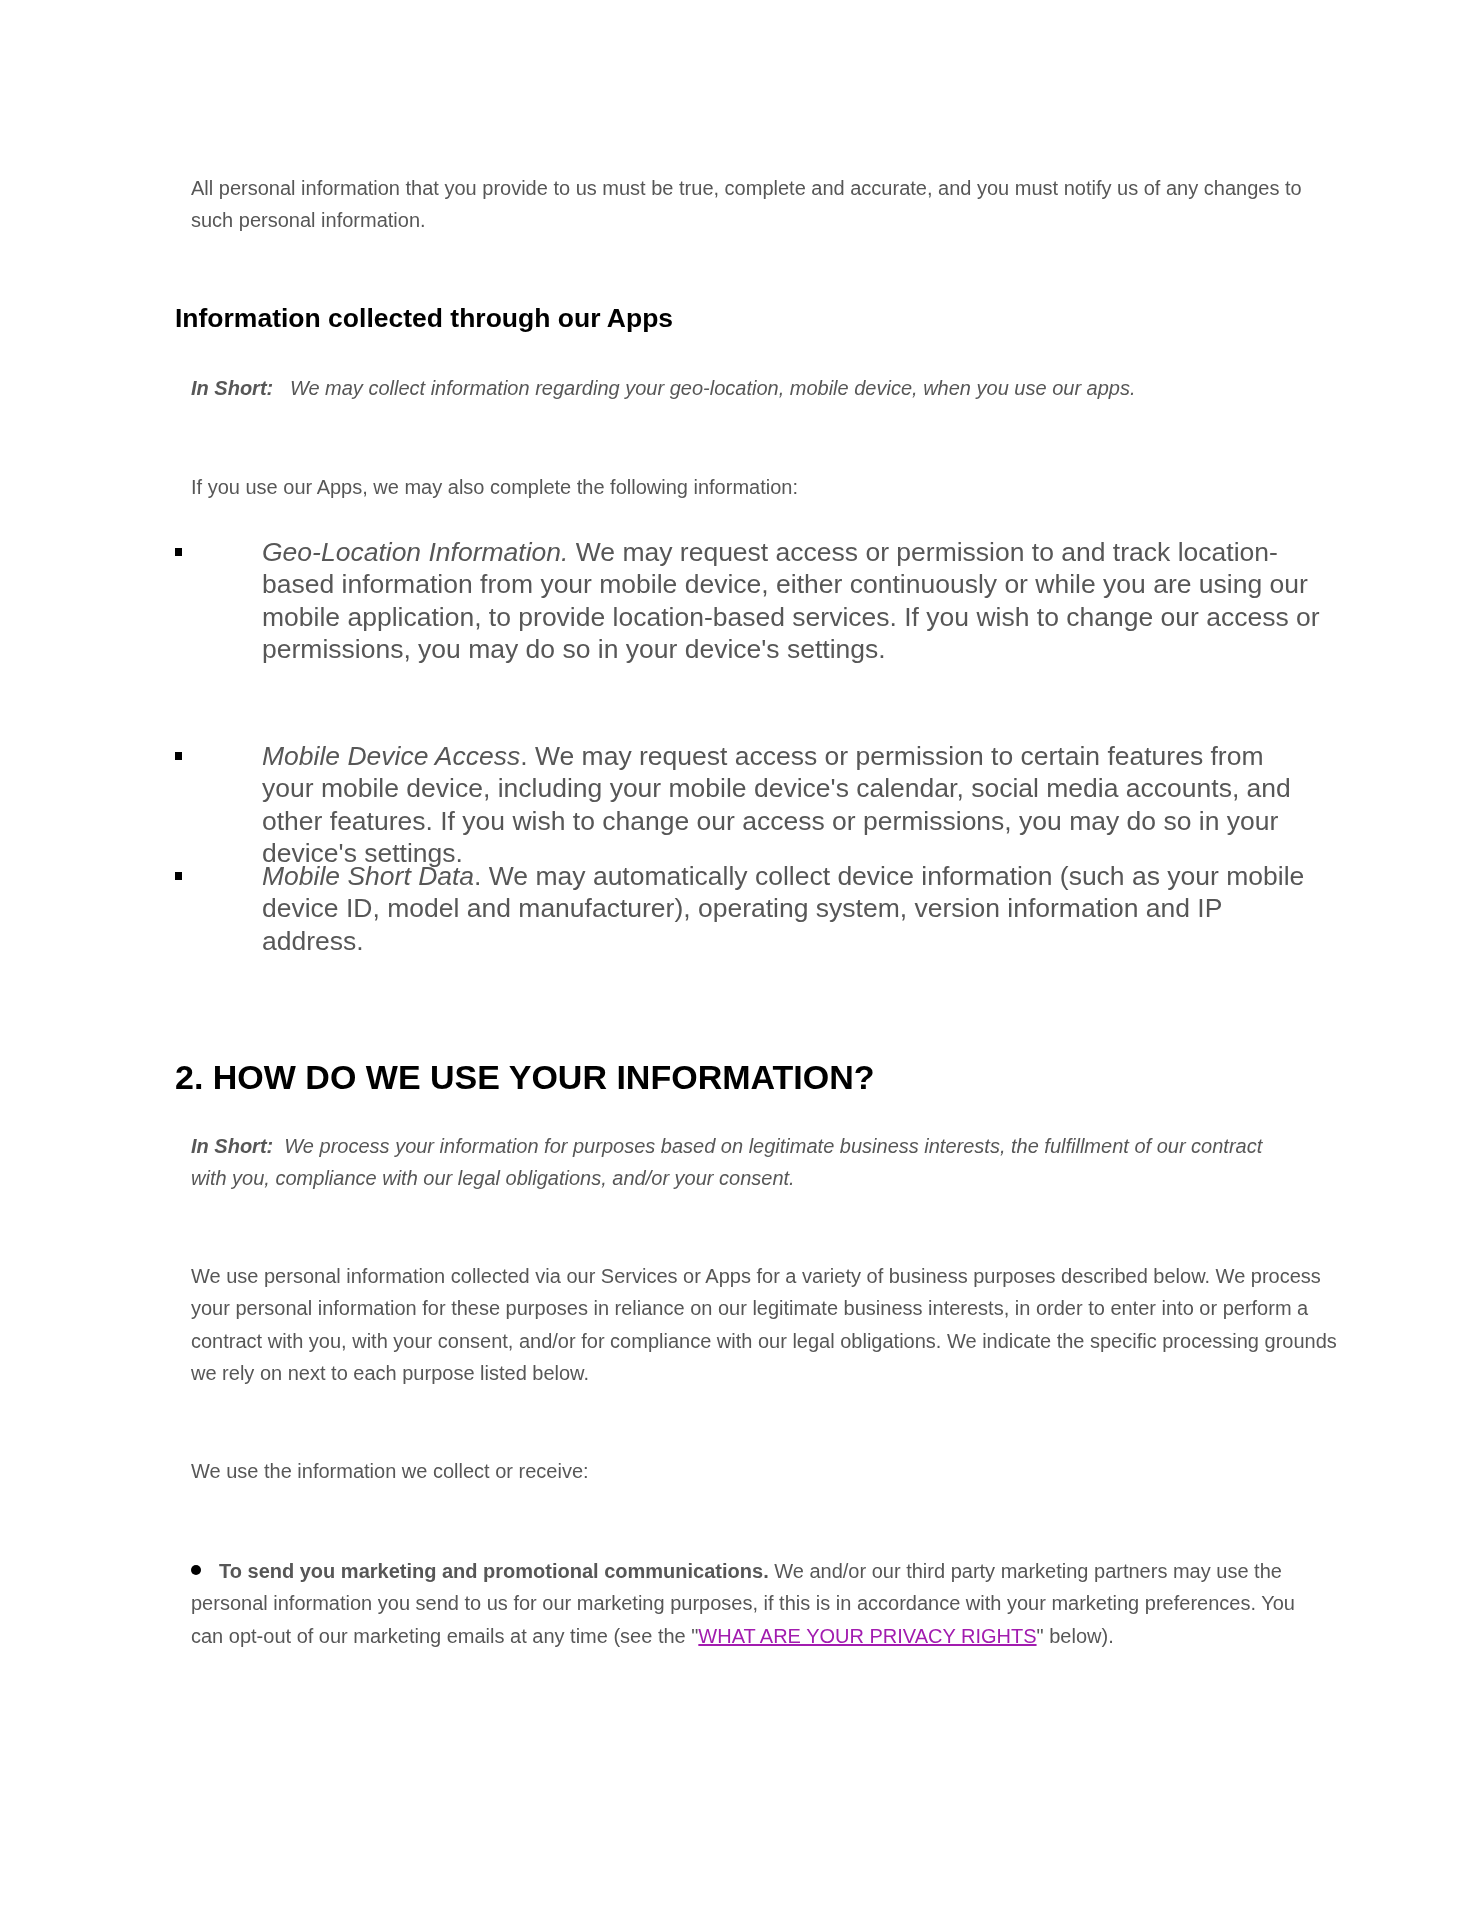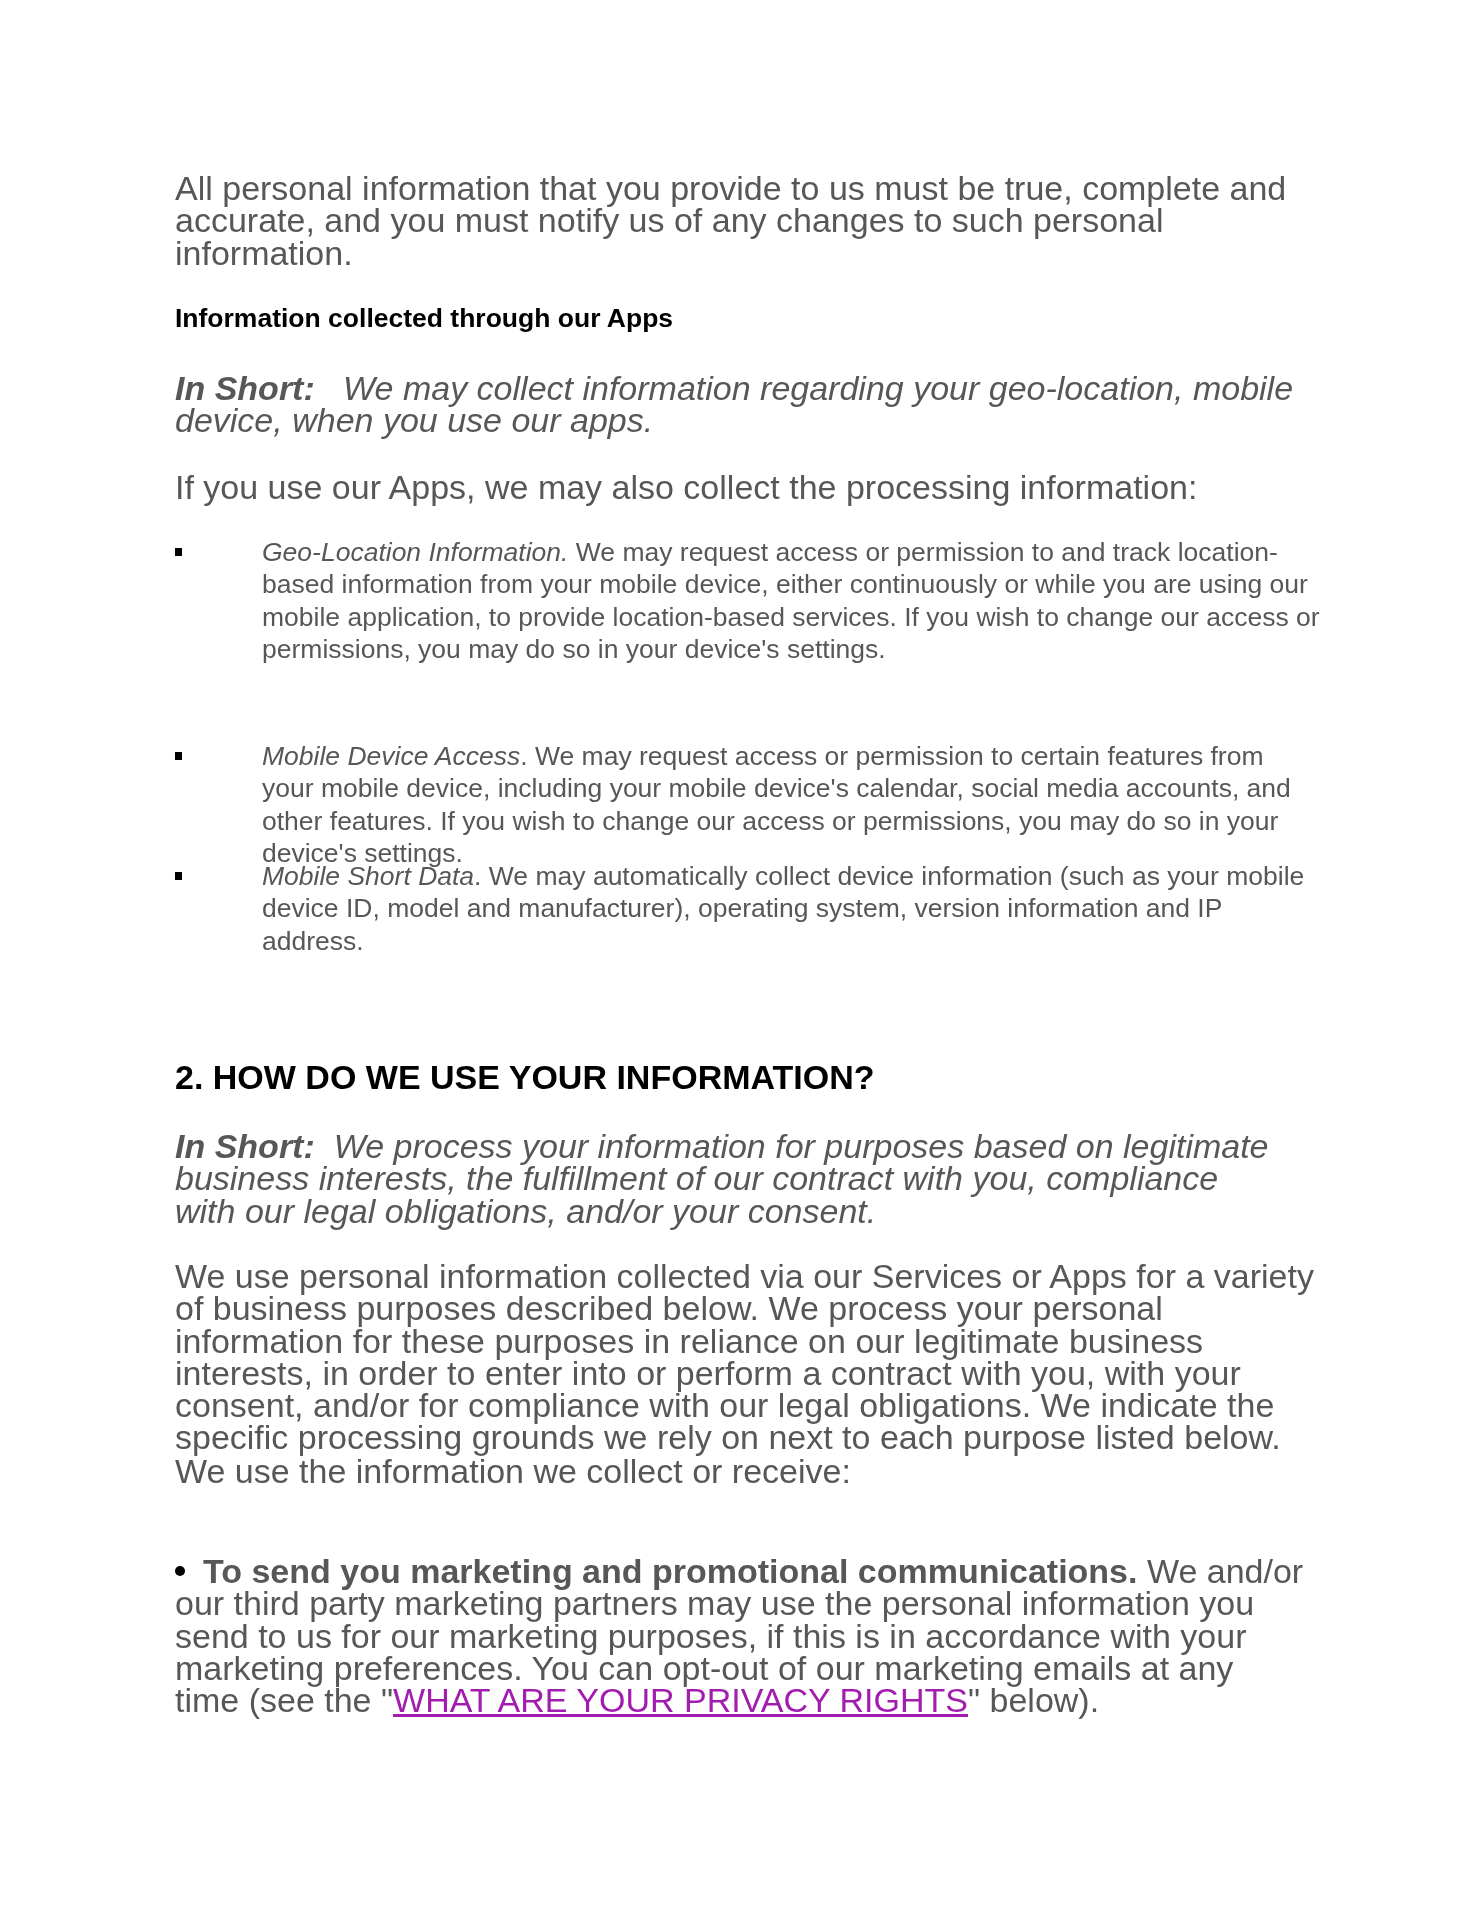--- a/index.html
+++ b/index.html
@@ -1,19 +1,19 @@
 <!DOCTYPE html>
 <html><head>
 <meta charset="utf-8">
 <style>
   html, body { margin: 0; padding: 0; background: #ffffff; }
   body { width: 1484px; height: 1920px; position: relative; overflow: hidden;
          font-family: "Liberation Sans", sans-serif; color: #575757; }
   .page { position: absolute; left: 175px; top: 0; width: 1140px; }
-  .blk { position: absolute; left: 0; width: 1140px; font-size: 34px; line-height: 32.3px; }
+  .blk { position: absolute; left: 16px; width: 1140px; font-size: 20px; line-height: 32.3px; }
   .h3 { position: absolute; left: 0; font-size: 26.5px; font-weight: bold; color: #000; line-height: 32px; }
   .h2 { position: absolute; left: 0; font-size: 34px; font-weight: bold; color: #000000; line-height: 40px; }
   .it { font-style: italic; }
   .b { font-weight: bold; }
   .bul { position: absolute; left: 87px; width: 1060px; font-size: 26.5px; line-height: 32.3px; }
   .bul .sq { position: absolute; left: -87px; top: 12px; width: 7px; height: 8px; background: #000; }
   .dotb { display: inline-block; width: 10px; height: 10px; border-radius: 50%; background: #000; margin-right: 18px; vertical-align: middle; position: relative; top: -3px; }
   a.lnk { color: #a21caf; text-decoration: underline; }
 </style>
 </head>
@@ -23,21 +23,21 @@
 
   <div class="blk" style="top:172px; width:1120px;">All personal information that you provide to us must be true, complete and accurate, and you must notify us of any changes to such personal information.</div>
 
   <div class="h3" style="top:302px;">Information collected through our Apps</div>
 
   <div class="blk" style="top:372px; width:1120px;">
     <span class="it b">In Short:</span>&nbsp;&nbsp;
     <span class="it">We may collect information regarding your geo-location, mobile device, when you use our apps.</span>
   </div>
 
-  <div class="blk" style="top:471px;">If you use our Apps, we may also collect the processing information:</div>
+  <div class="blk" style="top:471px;">If you use our Apps, we may also complete the following information:</div>
 
   <div class="bul" style="top:536px;">
     <span class="sq"></span>
     <span class="it">Geo-Location Information.</span><span> We may request access or permission to and track location-based information from your mobile device, either continuously or while you are using our mobile application, to provide location-based services. If you wish to change our access or permissions, you may do so in your device's settings.</span>
   </div>
 
   <div class="bul" style="top:740px;">
     <span class="sq"></span>
     <span class="it">Mobile Device Access</span><span>. We may request access or permission to certain features from your mobile device, including your mobile device's calendar, social media accounts, and other features. If you wish to change our access or permissions, you may do so in your device's settings.</span>
   </div>

